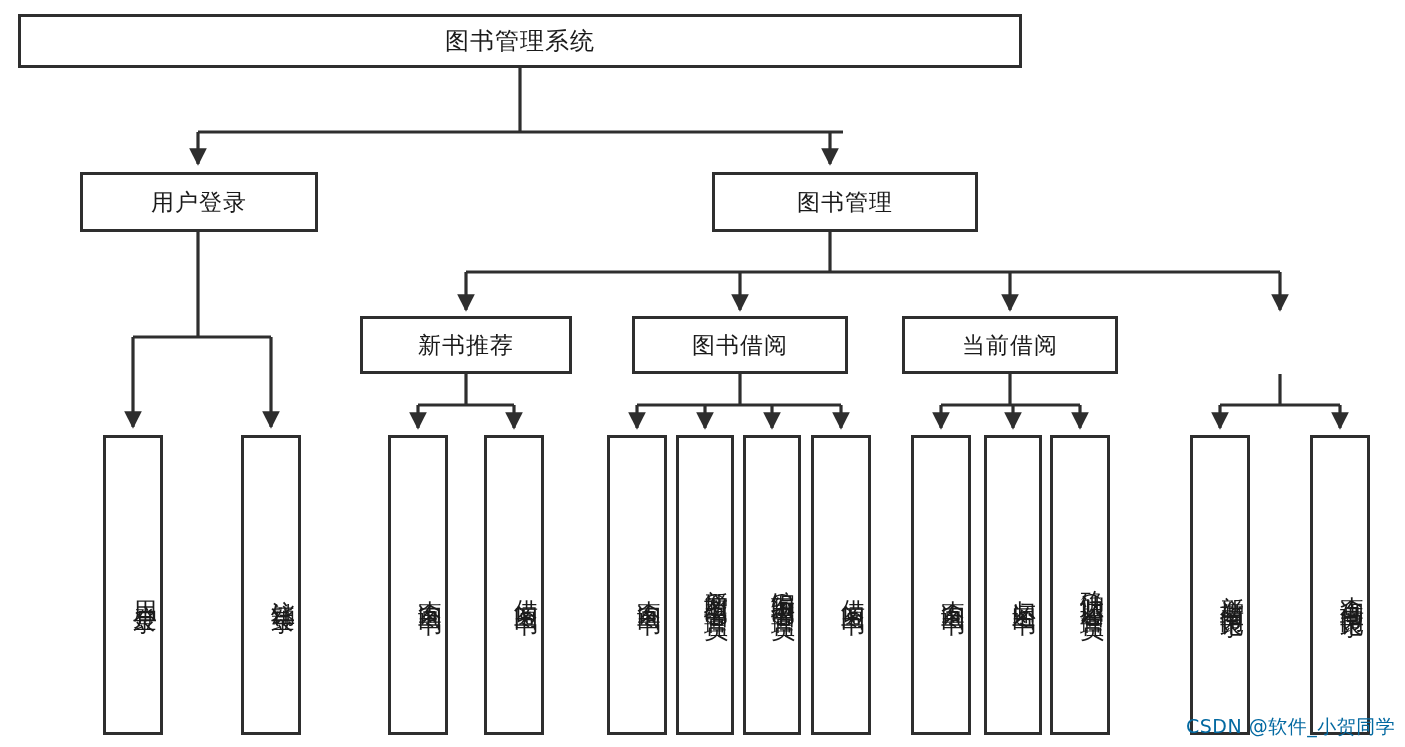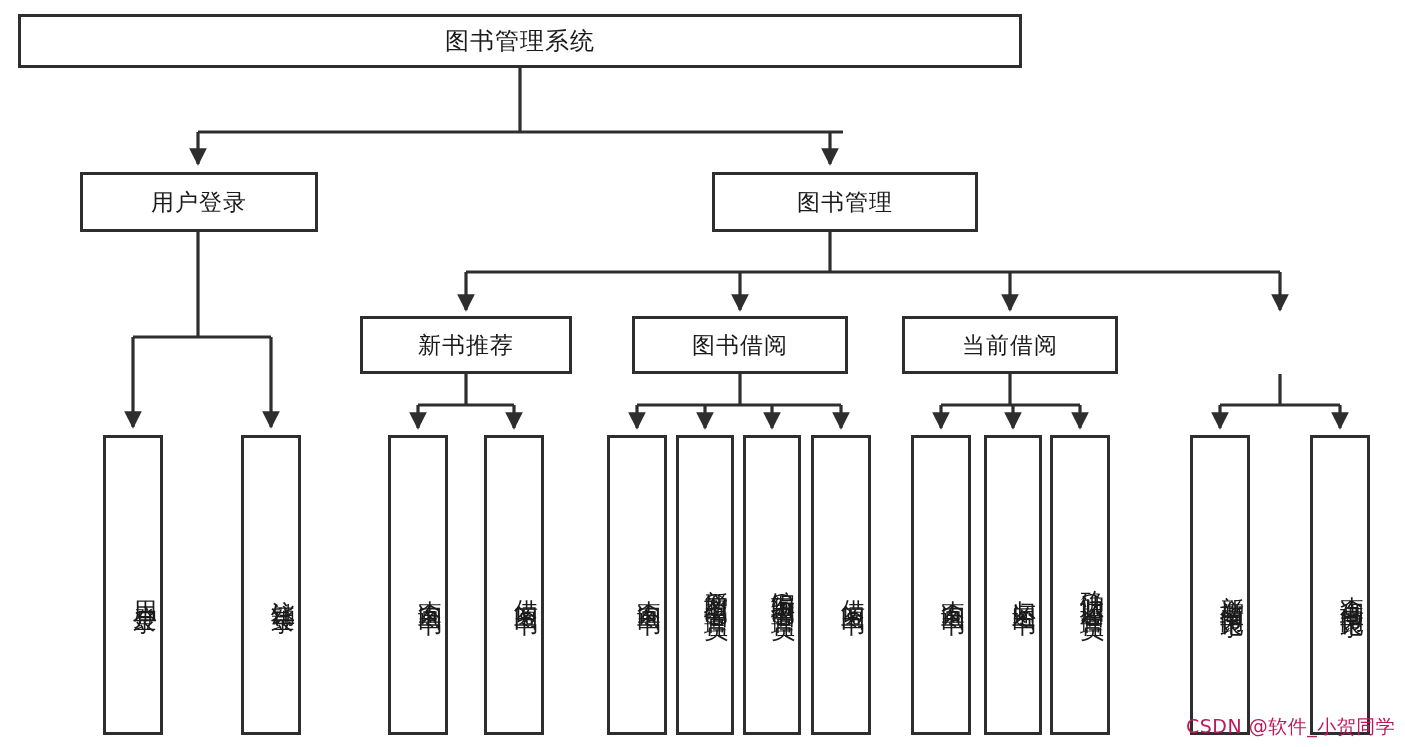--- a/index.html
+++ b/index.html
@@ -55,21 +55,21 @@
   }
   .node.root {
     font-size: 24px;
     letter-spacing: 1px;
   }
   .watermark {
     position: absolute;
     left: 1186px;
     top: 714px;
     font-size: 19px;
-    color: #be185d;
+    color: #0369a1;
     letter-spacing: 0.5px;
     z-index: 5;
     white-space: nowrap;
   }
 </style>
 </head>
 <body>
 
 <div id="canvas">
 

